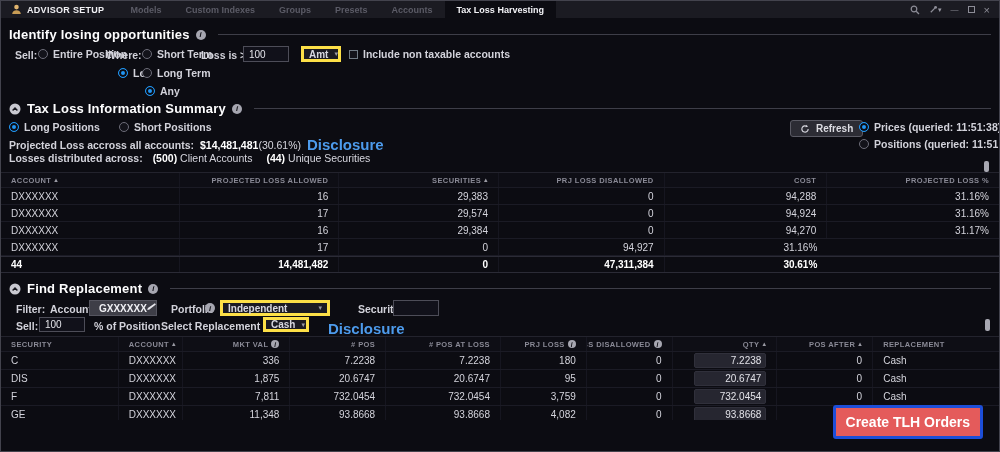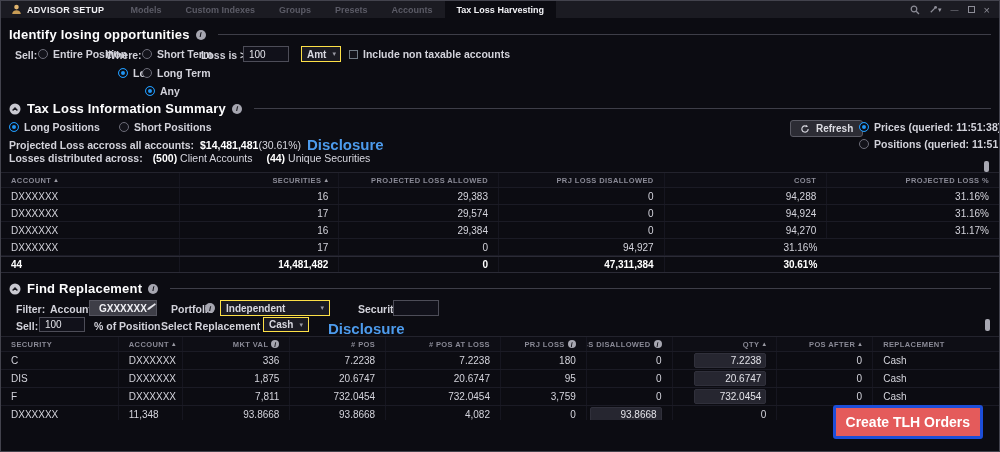--- a/index.html
+++ b/index.html
@@ -27,21 +27,21 @@
   
   .abs { position:absolute; }
   .ctl-label { font-size:10.5px; font-weight:bold; color:#d2d2da; white-space:nowrap; }
   .radio-item { display:inline-flex; align-items:center; gap:5px; white-space:nowrap; }
   .radio { width:10px; height:10px; border-radius:50%; border:1px solid #6d6d79; background:#13131a; flex:0 0 auto; }
   .radio.checked { border-color:#2196f3; background:#2196f3; box-shadow:inset 0 0 0 2px #0c0c12; }
   .checkbox { width:9px; height:9px; border:1px solid #707a84; background:#13131a; flex:0 0 auto; }
   .tin { background:#11111a; border:1px solid #4d4d58; color:#e4e4ea; font-size:10px;
     padding:1px 5px; outline:none; font-family:inherit; }
   .sel { display:inline-flex; align-items:center; justify-content:space-between; gap:6px;
-    background:#1b1b23; border:1px solid #fde047; color:#d8d8e0; font-size:10px; font-weight:bold; padding:1px 5px; }
+    background:#1b1b23; border:3px solid #fde047; color:#d8d8e0; font-size:10px; font-weight:bold; padding:1px 5px; }
   .caret { font-size:7px; color:#9a9aa4; }
   .link { color:#4d9bec; font-size:15px; font-weight:bold; cursor:pointer; white-space:nowrap; }
   .badge { background:#3e3e47; border:1px solid #55555f; color:#f0f0f4; font-size:10px; font-weight:bold;
     padding:1px 9px; display:inline-flex; align-items:center; }
   .btn { display:inline-flex; align-items:center; gap:6px; background:#2c2c34; border:1px solid #5a5a64;
     border-radius:3px; color:#dcdce2; font-size:10px; font-weight:bold; padding:2px 9px; cursor:pointer; }
   .btn-red { position:absolute; right:16px; bottom:12px; background:#e45b5b; border:3px solid #1d4ed8;
     border-radius:3px; color:#fff; font-size:14px; font-weight:bold; padding:6px 10px; cursor:pointer; }
   
   .tbl { margin:0; border-top:1px solid #23232d; }
@@ -193,25 +193,25 @@
     </span>
   </div>
 
   <div class="tbl t1" style="margin-top:4px;">
     <div class="trow head">
       <div>
           <span>ACCOUNT</span>
           <span class="sort-ic">▴</span>
         </div>
       <div>
+          <span>PROJECTED LOSS ALLOWED</span>
+        </div>
+      <div>
           <span>SECURITIES</span>
           <span class="sort-ic">▴</span>
-        </div>
-      <div>
-          <span>PROJECTED LOSS ALLOWED</span>
         </div>
       <div>
           <span>PRJ LOSS DISALLOWED</span>
         </div>
       <div>
           <span>COST</span>
         </div>
       <div>
           <span>PROJECTED LOSS %</span>
         </div>
@@ -369,20 +369,21 @@
           <div>732.0454</div>
           <div>3,759</div>
           <div>0</div>
         <div>
             <span class="qty-box">732.0454</span>
           </div>
         <div>0</div>
           <div>Cash</div>
       </div>
       <div class="trow alt">
+        <div>GE</div>
           <div>DXXXXXX</div>
           <div>11,348</div>
           <div>93.8668</div>
           <div>93.8668</div>
           <div>4,082</div>
           <div>0</div>
         <div>
             <span class="qty-box">93.8668</span>
           </div>
         <div>0</div>

